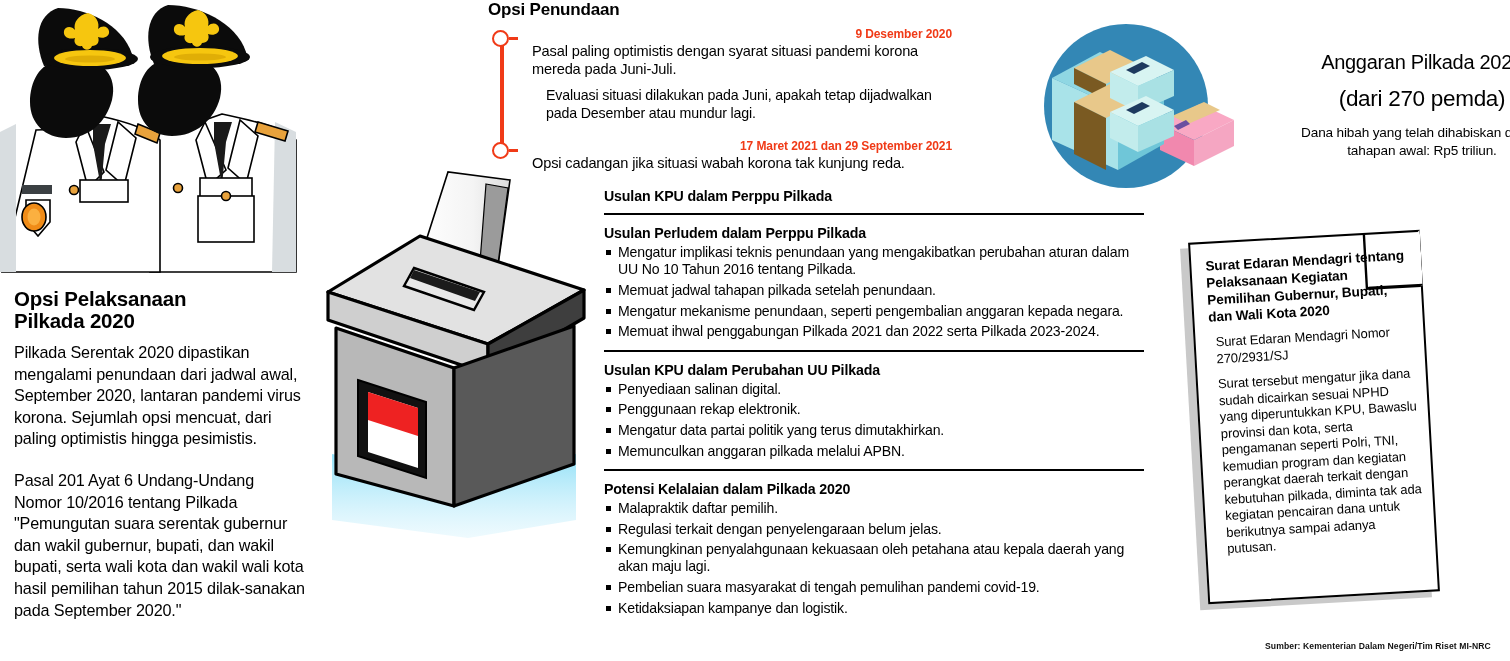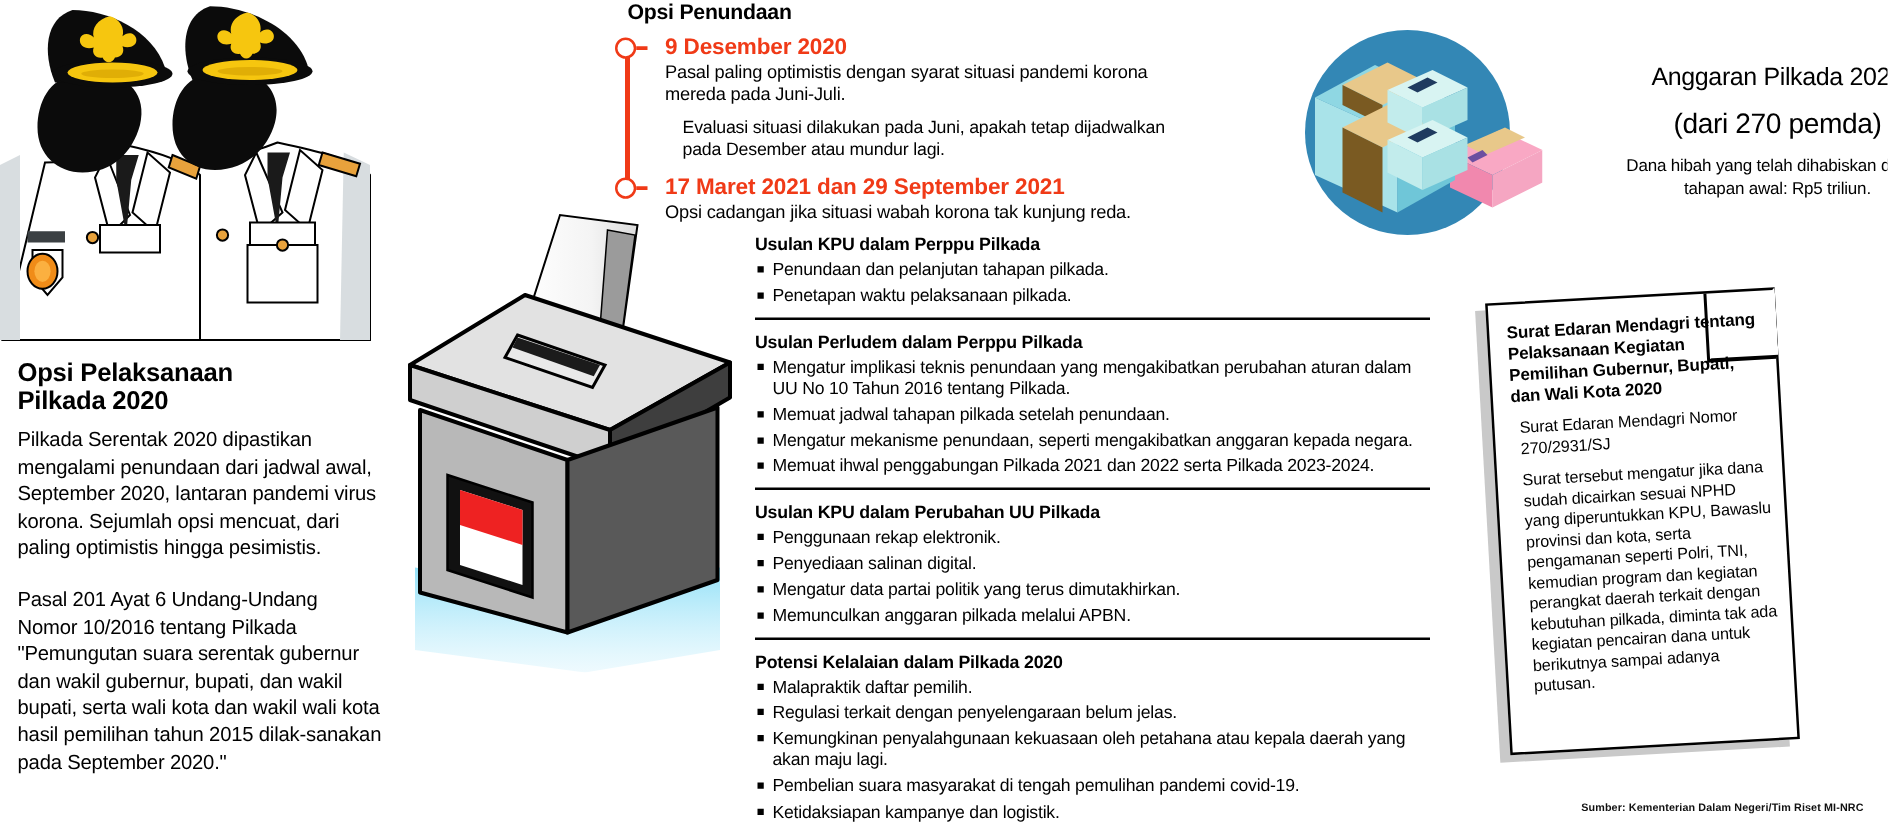--- a/index.html
+++ b/index.html
@@ -21,35 +21,35 @@
     letter-spacing:-0.2px;margin:0 0 10px 0;
   }
   .left-para{
     font-size:16.2px;line-height:21.6px;margin:0;
     letter-spacing:-0.15px;
   }
   .left-para.second{margin-top:20px;}
 
   
   #timeline-wrap{left:484px;top:0px;width:470px;}
-  .tl-title{font-size:17px;font-weight:bold;margin:0 0 9px 18px;letter-spacing:-0.2px;}
+  .tl-title{font-size:17px;font-weight:bold;margin:0 0 9px 4px;letter-spacing:-0.2px;}
   .tl-rail{position:absolute;left:16px;top:38px;width:4px;height:112px;background:#f03a17;}
   .tl-node{
     position:absolute;left:8px;width:17px;height:17px;border-radius:50%;
     border:2.6px solid #f03a17;background:#fff;box-sizing:border-box;
   }
   .tl-node.n1{top:30px;}
   .tl-node.n2{top:142px;}
   .tl-dash{position:absolute;left:25px;width:9px;height:2.6px;background:#f03a17;}
   .tl-dash.d1{top:37px;}
   .tl-dash.d2{top:149px;}
   .tl-item{position:absolute;left:48px;width:420px;}
   .tl-item.i1{top:27px;}
   .tl-item.i2{top:139px;}
-  .tl-date{color:#f03a17;font-weight:bold;font-size:18px;margin:0 0 2px 0;letter-spacing:-0.1px;}
+  .tl-date{color:#f03a17;font-weight:bold;font-size:12px;margin:0 0 2px 0;letter-spacing:-0.1px;text-align:right;}
   .tl-body{font-size:14.6px;line-height:17.5px;margin:0;letter-spacing:-0.15px;}
   .tl-sub{font-size:14.2px;line-height:17.5px;margin:9px 0 0 14px;letter-spacing:-0.15px;}
 
   
   #lists{left:604px;top:188px;width:544px;}
   .sec{margin:0 0 0 0;}
   .sec-head{font-size:14.2px;font-weight:bold;margin:0 0 3px 0;letter-spacing:-0.15px;}
   .sec ul{list-style:none;margin:0;padding:0;}
   .sec li{
     position:relative;padding-left:14px;
@@ -231,43 +231,39 @@
   <div class="tl-item i2">
     <p class="tl-date">17 Maret 2021 dan 29 September 2021</p>
     <p class="tl-body">Opsi cadangan jika situasi wabah korona tak kunjung reda.</p>
   </div>
 </div>
 
 <div class="abs" id="lists">
 
   <div class="sec">
     <p class="sec-head">Usulan KPU dalam Perppu Pilkada</p>
-    <ul>
-      <li>Penundaan dan pelanjutan tahapan pilkada.</li>
-      <li>Penetapan waktu pelaksanaan pilkada.</li>
-    </ul>
   </div>
   <div class="divider"></div>
 
   <div class="sec">
     <p class="sec-head">Usulan Perludem dalam Perppu Pilkada</p>
     <ul>
       <li>Mengatur implikasi teknis penundaan yang mengakibatkan perubahan aturan dalam UU No 10 Tahun 2016 tentang Pilkada.</li>
       <li>Memuat jadwal tahapan pilkada setelah penundaan.</li>
-      <li>Mengatur mekanisme penundaan, seperti mengakibatkan anggaran kepada negara.</li>
+      <li>Mengatur mekanisme penundaan, seperti pengembalian anggaran kepada negara.</li>
       <li>Memuat ihwal penggabungan Pilkada 2021 dan 2022 serta Pilkada 2023-2024.</li>
     </ul>
   </div>
   <div class="divider"></div>
 
   <div class="sec">
     <p class="sec-head">Usulan KPU dalam Perubahan UU Pilkada</p>
     <ul>
+      <li>Penyediaan salinan digital.</li>
       <li>Penggunaan rekap elektronik.</li>
-      <li>Penyediaan salinan digital.</li>
       <li>Mengatur data partai politik yang terus dimutakhirkan.</li>
       <li>Memunculkan anggaran pilkada melalui APBN.</li>
     </ul>
   </div>
   <div class="divider"></div>
 
   <div class="sec">
     <p class="sec-head">Potensi Kelalaian dalam Pilkada 2020</p>
     <ul>
       <li>Malapraktik daftar pemilih.</li>

